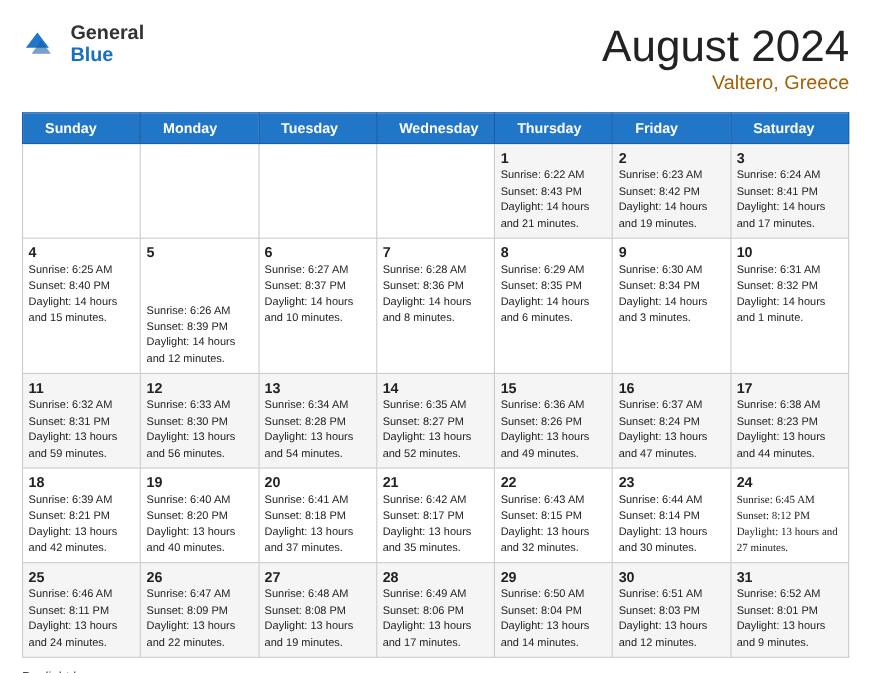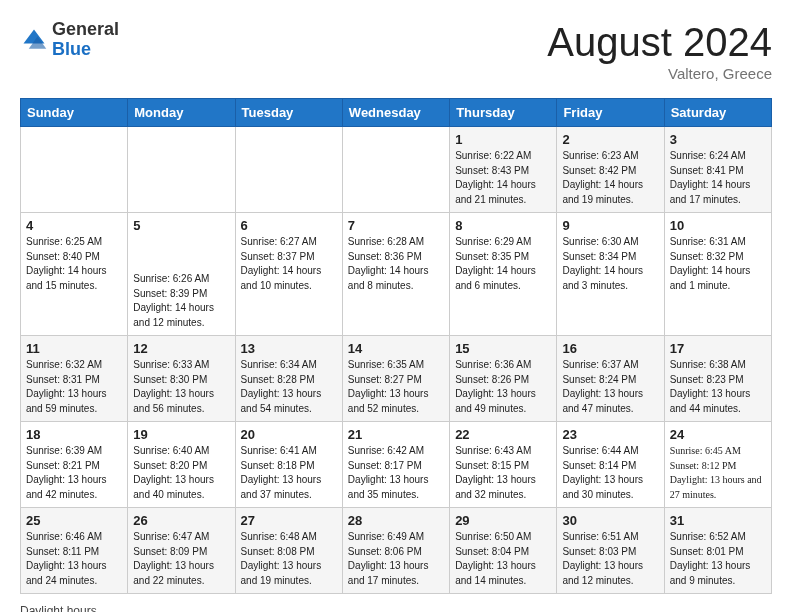--- a/index.html
+++ b/index.html
@@ -12,21 +12,21 @@
     }
     .header {
       display: flex;
       justify-content: space-between;
       align-items: flex-start;
       margin-bottom: 16px;
     }
     .logo {
       display: flex;
       align-items: center;
-      gap: 4px;
+      gap: 16px;
     }
     .logo-text {
       font-size: 18px;
       font-weight: bold;
       line-height: 1.1;
     }
     .logo-general { color: #333; }
     .logo-blue { color: #1a6fc4; }
     .logo-icon {
       width: 28px;
@@ -34,33 +34,33 @@
     }
     .title-block {
       text-align: right;
     }
     .month-year {
       font-size: 40px;
       font-weight: normal;
       color: #222;
     }
     .location {
-      font-size: 15px;
-      color: #737373;
+      font-size: 18px;
+      color: #a16207;
     }
     table {
       width: 100%;
       border-collapse: collapse;
       table-layout: fixed;
     }
     thead th {
       background: #2176c7;
       color: #fff;
       text-align: left;
-      padding: 6px 6px;
+      padding: 6px 20px;
       font-size: 13px;
       font-weight: bold;
       border: 1px solid #1a5fa8;
     }
     tbody td {
       border: 1px solid #ccc;
       vertical-align: top;
       padding: 5px 5px;
       font-size: 10.5px;
       color: #222;

